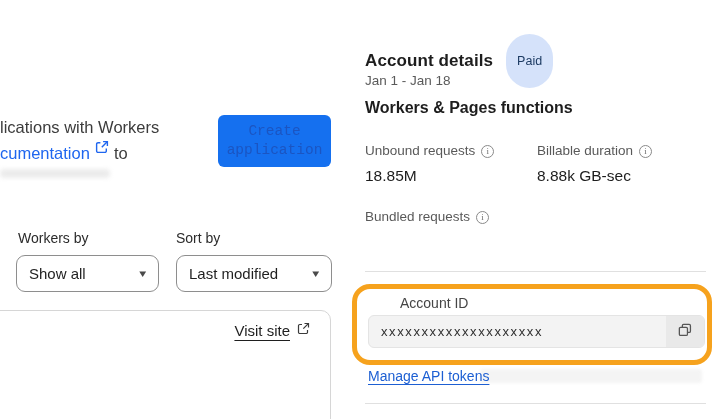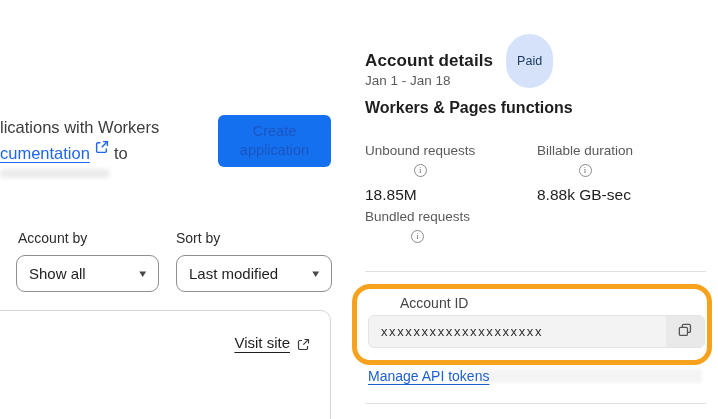--- a/index.html
+++ b/index.html
@@ -3,51 +3,51 @@
 <meta charset="utf-8">
 <style>
   * { margin:0; padding:0; box-sizing:border-box; }
   html,body { background:#fff; }
   body { font-family:"Liberation Sans", sans-serif; -webkit-font-smoothing:antialiased; }
   .stage { position:relative; width:718px; height:419px; background:#fff; overflow:hidden; }
 
   
   .intro { position:absolute; left:0; top:114px; width:210px; font-size:16.5px; line-height:26px; color:#3c3c3c; }
   .intro .line { display:flex; align-items:flex-start; gap:5px; white-space:nowrap; }
-  .doc-link { color:#1f66ef; text-decoration:underline; text-underline-offset:3px; cursor:pointer; display:inline-flex; align-items:center; gap:5px; }
+  .doc-link { color:#1f66ef; text-underline-offset:3px; cursor:pointer; display:inline-flex; align-items:center; gap:5px; }
   .ext-icon { display:inline-flex; color:#1f66ef; }
   .ghost-left { position:absolute; left:0; top:169px; width:110px; height:9px; background:#bfbfbf; opacity:.30; filter:blur(2px); border-radius:4px; }
 
   .create-btn { position:absolute; left:218px; top:115px; width:113px; height:52px; background:#1570ef; border:none; border-radius:6px;
-    color:#1b55c2; font-family:Liberation Sans, sans-serif; font-size:14.5px; line-height:19px; text-align:center; display:flex; align-items:center; justify-content:center; padding:0 24px; cursor:pointer; }
+    color:#1b55c2; font-family:Liberation Mono, monospace; font-size:14.5px; line-height:19px; text-align:center; display:flex; align-items:center; justify-content:center; padding:0 24px; cursor:pointer; }
 
   .ctl-label { position:absolute; top:230px; font-size:14px; color:#2b2b2b; }
   .flt-label { left:18px; } .srt-label { left:176px; }
   .select { position:absolute; top:255px; height:37px; background:#fff; border:1px solid #8e8e8e; border-radius:9px;
     display:flex; align-items:center; justify-content:space-between; padding:0 12px; font-size:15px; color:#1f1f1f; cursor:pointer; }
   .select-filter { left:16px; width:143px; }
   .select-sort   { left:176px; width:156px; }
   .caret { font-size:11px; color:#4a4a4a; transform:scaleX(1.25); }
 
   .site-card { position:absolute; left:-20px; top:310px; width:351px; height:140px; background:#fff; border:1px solid #d6d6d6; border-radius:10px; }
-  .visit-link { position:absolute; right:20px; top:23px; display:flex; align-items:flex-end; gap:7px; font-size:15px; font-weight:500; color:#1f1f1f; cursor:pointer; }
+  .visit-link { position:absolute; right:20px; top:11px; display:flex; align-items:flex-start; gap:7px; font-size:15px; font-weight:500; color:#1f1f1f; cursor:pointer; }
   .visit-link .txt { text-decoration:underline; text-underline-offset:4px; }
   .visit-link .ext-icon { color:#3b3b3b; }
 
   
   .account { position:absolute; left:365px; top:0; width:342px; height:419px; }
   .title-row { position:absolute; left:0; top:34px; display:flex; align-items:center; gap:13px;justify-content:space-between; }
   .acct-title { font-size:17px; font-weight:700; color:#1d1d1d; letter-spacing:.1px; }
   .badge { background:#d5e2fa; color:#1d3b63; font-size:12.5px; padding:20px 11px; border-radius:999px; }
   .date-range { position:absolute; left:0; top:63px; font-size:13.5px; color:#5a5a5a;margin-top:10px; }
   .sec-heading { position:absolute; left:0; top:99px; font-size:16px; font-weight:700; color:#1d1d1d; }
 
   .stat { position:absolute; }
   .stat-1 { left:0;   top:143px; } .stat-2 { left:172px; top:143px; } .stat-3 { left:0; top:209px; }
-  .stat-label { display:flex; align-items:center; gap:6px; font-size:13.5px; color:#595959; white-space:nowrap;flex-direction:column; }
+  .stat-label { display:flex; align-items:flex-end; gap:6px; font-size:13.5px; color:#595959; white-space:nowrap; }
   .info-icon { width:13px; height:13px; border:1px solid #8a8a8a; border-radius:50%; color:#6e6e6e; font-size:9px; line-height:1;
     display:inline-flex; align-items:center; justify-content:center; font-family:"Liberation Serif", serif; }
   .stat-value { margin-top:9px; font-size:15.5px; color:#1d1d1d; }
 
   .divider { position:absolute; left:0; width:341px; border-top:1px solid #e0e0e0; }
   .div-top { top:271px; } .div-bottom { top:403px; }
 
   .ring { position:absolute; left:-13px; top:284px; width:360px; height:81px; border:5px solid #f6a21d; border-radius:18px; pointer-events:none; }
 
   .aid-label { position:absolute; left:3px; top:295px; font-size:14px; color:#454545;margin-left:32px; }
@@ -78,21 +78,21 @@
             <path d="M11.3 1.7 6.3 6.7" stroke="currentColor" stroke-width="1.3"></path>
           </svg>
       </span>
       <span>to</span>
     </span>
   </div>
   <div class="ghost-left"></div>
 
   <button class="create-btn">Create application</button>
 
-  <div class="ctl-label flt-label">Account by</div>
+  <div class="ctl-label flt-label">Workers by</div>
   <div class="select select-filter">
     <span>Show all</span>
     <span class="caret">▾</span>
   </div>
 
   <div class="ctl-label srt-label">Sort by</div>
   <div class="select select-sort">
     <span>Last modified</span>
     <span class="caret">▾</span>
   </div>

